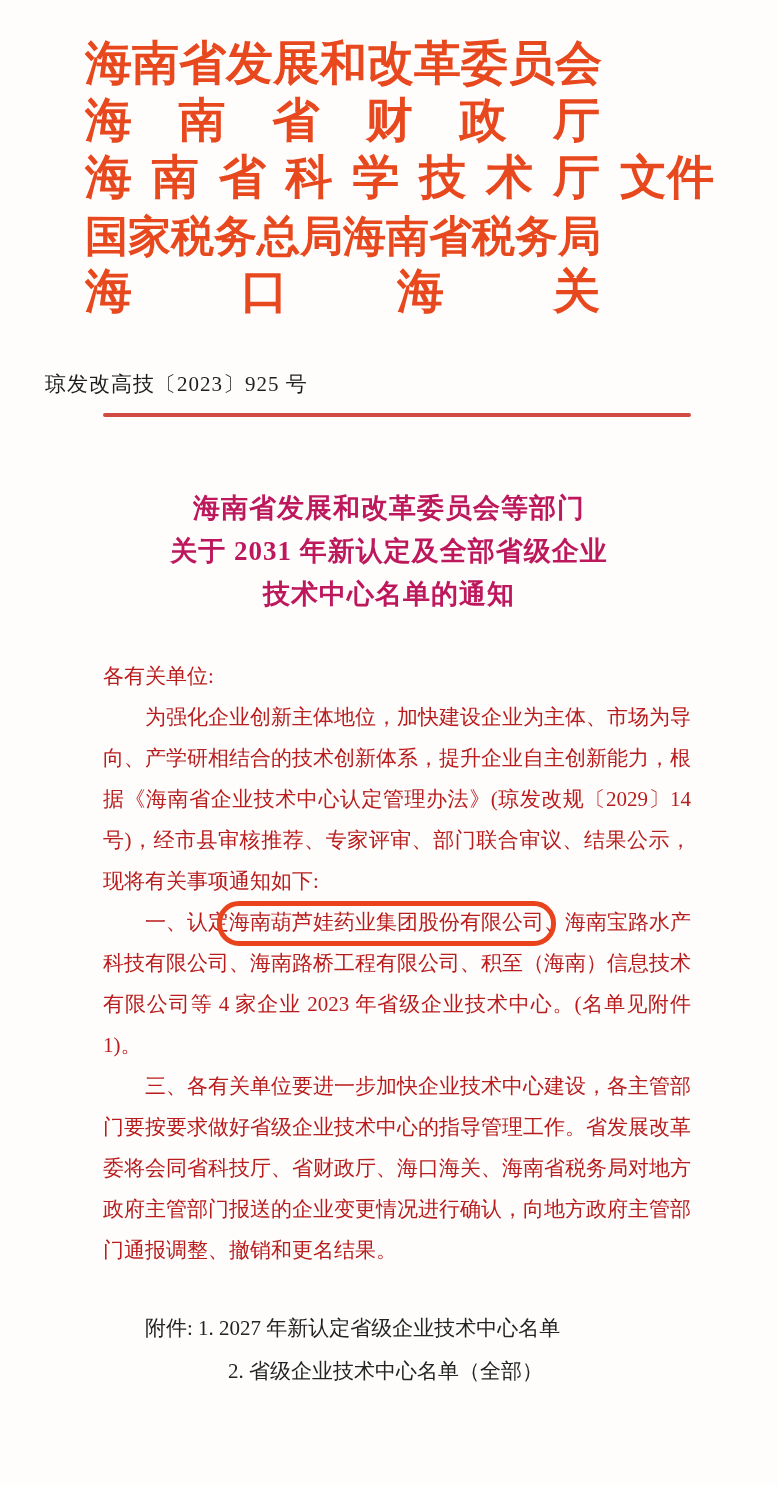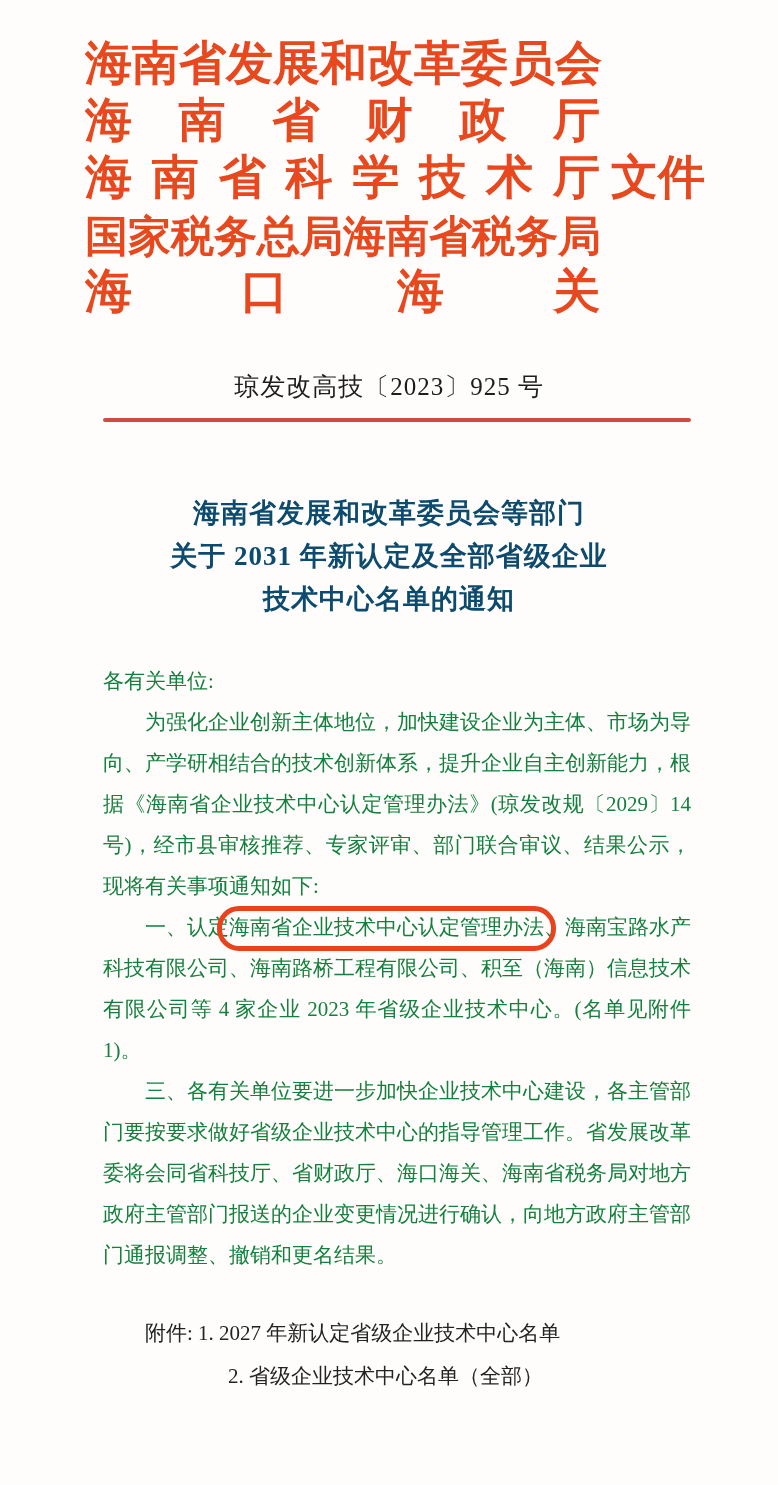--- a/index.html
+++ b/index.html
@@ -29,59 +29,59 @@
     font-weight: bold;
   }
   .agency-justify {
     display: flex;
     justify-content: space-between;
     width: 515px;
     line-height: 1;
   }
   .agency-justify span { display: block; }
   .agency-suffix {
-    margin-left: 11px;
+    margin-left: 20px;
     line-height: 1;
   }
 
   
   .doc-number {
     margin-top: 55px;
-    text-align: center;
-    font-size: 25px;
+    font-size: 21px;
     letter-spacing: 1px;
     color: #1d1d1d;
+    margin-left: 45px;
   }
   .red-rule {
     margin: 15px 0 0 103px;
     width: 588px;
     height: 4px;
     background: var(--rule-color, #d04c43);
     border-radius: 2px;
   }
 
   
   .title-block {
     margin-top: 70px;
     text-align: center;
     font-size: 27px;
     font-weight: bold;
     line-height: 43px;
-    color: #0c4a6e;
+    color: #be185d;
     letter-spacing: 1px;
   }
 
   
   .body-block {
     margin: 40px 5px 0 103px;
     width: 588px;
     font-size: 21px;
     line-height: 41px;
     text-align: justify;
-    color: #15803d;
+    color: #b91c1c;
   }
   .body-block p { margin: 0; }
   .indent { text-indent: 2em; }
 
   .circle-annot {
     border: 5px solid var(--annot-color, #e8431c);
     border-radius: 22px;
     padding: 4px 7px 7px 7px;
     margin: -4px -12px -7px -12px;
   }
@@ -171,21 +171,21 @@
 
   <div class="title-block">
     <div>海南省发展和改革委员会等部门</div>
     <div>关于 2031 年新认定及全部省级企业</div>
     <div>技术中心名单的通知</div>
   </div>
 
   <div class="body-block">
     <p>各有关单位:</p>
     <p class="indent">为强化企业创新主体地位，加快建设企业为主体、市场为导向、产学研相结合的技术创新体系，提升企业自主创新能力，根据《海南省企业技术中心认定管理办法》(琼发改规〔2029〕14号)，经市县审核推荐、专家评审、部门联合审议、结果公示，现将有关事项通知如下:</p>
-    <p class="indent"><span>一、认定</span><span class="circle-annot">海南省企业技术中心认定管理办法</span><span>、海南宝路水产科技有限公司、海南路桥工程有限公司、积至（海南）信息技术有限公司等 4 家企业 2023 年省级企业技术中心。(名单见附件 1)。</span></p>
+    <p class="indent"><span>一、认定</span><span class="circle-annot">海南葫芦娃药业集团股份有限公司</span><span>、海南宝路水产科技有限公司、海南路桥工程有限公司、积至（海南）信息技术有限公司等 4 家企业 2023 年省级企业技术中心。(名单见附件 1)。</span></p>
     <p class="indent">三、各有关单位要进一步加快企业技术中心建设，各主管部门要按要求做好省级企业技术中心的指导管理工作。省发展改革委将会同省科技厅、省财政厅、海口海关、海南省税务局对地方政府主管部门报送的企业变更情况进行确认，向地方政府主管部门通报调整、撤销和更名结果。</p>
   </div>
 
   <div class="attach-block">
     <div><span>附件: </span><span>1. 2027 年新认定省级企业技术中心名单</span></div>
     <div class="attach-line2">2. 省级企业技术中心名单（全部）</div>
   </div>
 
 </div>
 

